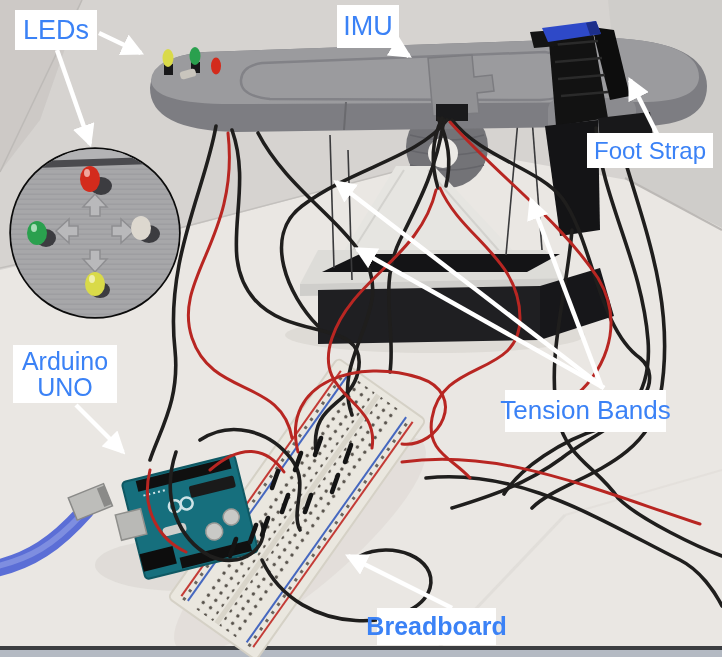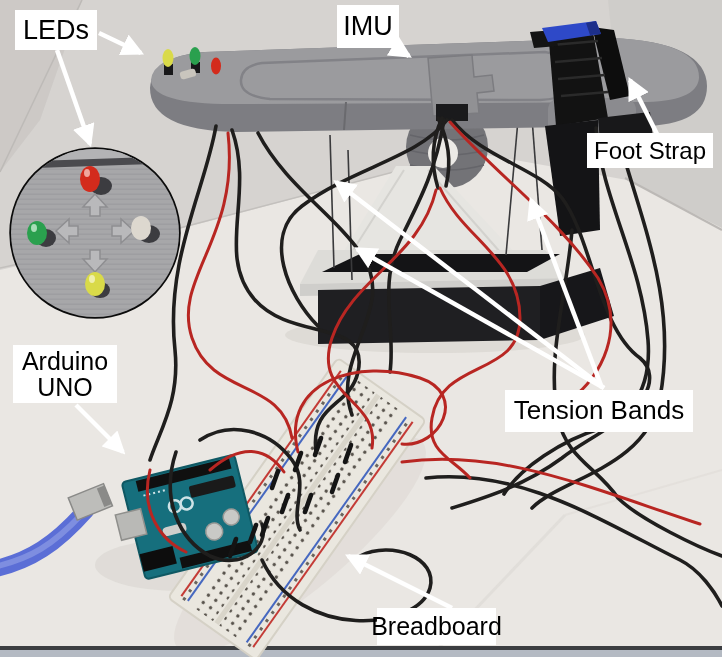--- a/index.html
+++ b/index.html
@@ -2,21 +2,21 @@
 <html><head>
 <meta charset="utf-8">
 <style>
   html,body{margin:0;padding:0;background:#ffffff;}
   #stage{
     position:relative;width:722px;height:657px;overflow:hidden;
     font-family:"Liberation Sans",sans-serif;background:#d6d3d0;
   }
   #scene{position:absolute;left:0;top:0;}
   .callout{
-    position:absolute;background:#ffffff;color:#000000;
+    position:absolute;background:#ffffff;color:#3b82f6;
     display:flex;align-items:center;justify-content:center;
     font-size:25px;line-height:1.05;text-align:center;white-space:nowrap;
   }
   .callout.two-line{flex-direction:column;}
 </style>
 </head>
 <body>
 
 <div id="stage">
 <svg id="scene" width="722" height="657" viewBox="0 0 722 657">
@@ -240,16 +240,16 @@
 
 <div class="callout" style="left:308px;top:5px;width:62px;height:43px;font-size:27px;margin-left:29px;">IMU</div>
 
 <div class="callout" style="left:587px;top:133px;width:126px;height:35px;font-size:24px;">Foot Strap</div>
 
 <div class="callout two-line" style="left:13px;top:345px;width:104px;height:58px;font-size:25px;">
   <span>Arduino</span>
   <span>UNO</span>
 </div>
 
-<div class="callout" style="left:505px;top:390px;width:188px;height:42px;font-size:26px;">Tension Bands</div>
-
-<div class="callout" style="left:377px;top:608px;width:119px;height:37px;font-size:25px;">Breadboard</div>
+<div class="callout" style="left:505px;top:390px;width:161px;height:42px;font-size:26px;">Tension Bands</div>
+
+<div class="callout" style="left:377px;top:608px;width:119px;height:37px;font-size:25px;font-weight:bold;">Breadboard</div>
 </div>
 
 </body></html>

